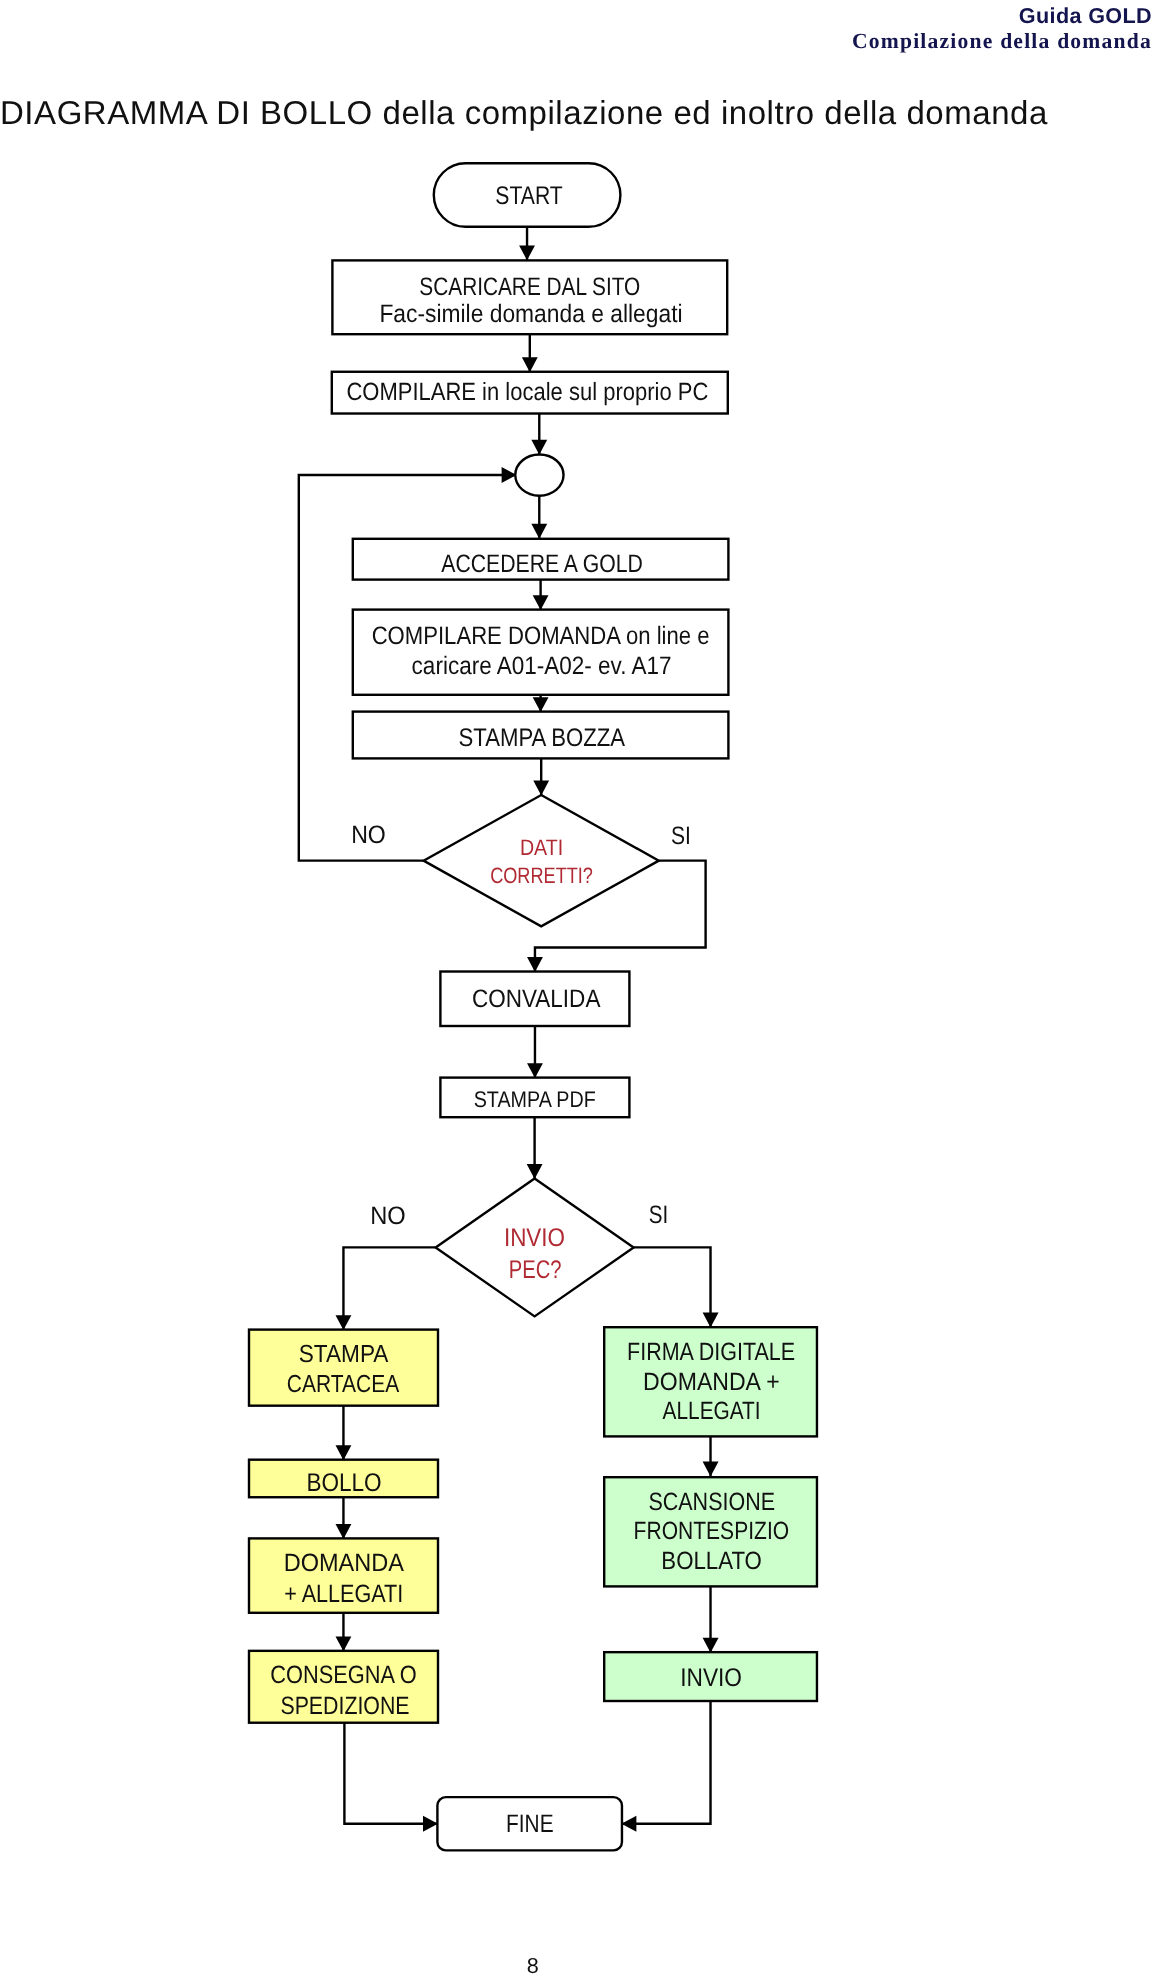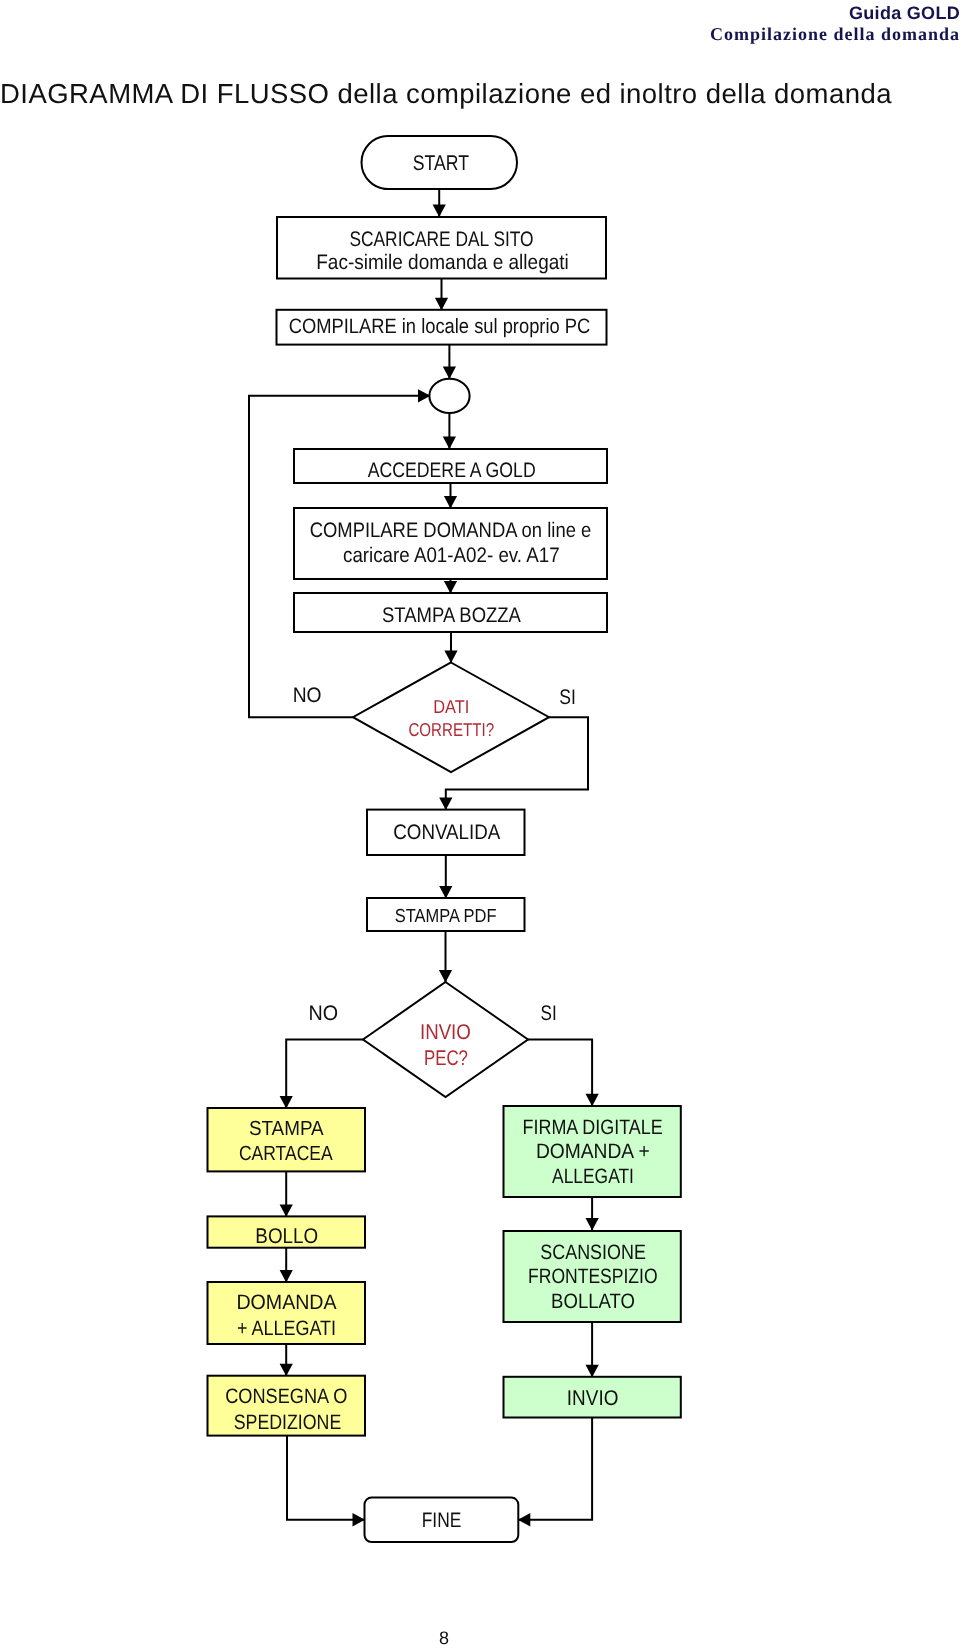--- a/index.html
+++ b/index.html
@@ -22,21 +22,21 @@
 </head>
 <body>
 
 <div class="page">
 
   <div class="hdr">
     <div class="l1">Guida GOLD</div>
     <div class="l2">Compilazione della domanda</div>
   </div>
 
-  <div class="title">DIAGRAMMA DI FLUSSO della compilazione ed inoltro della domanda</div>
+  <div class="title">DIAGRAMMA DI BOLLO della compilazione ed inoltro della domanda</div>
 
   <svg class="flow" width="960" height="1610" viewBox="0 0 960 1610">
     <g id="flow-shapes">
     <path d="M 439.2 189 L 439.2 217" fill="none" stroke="#000" stroke-width="2.0" stroke-linecap="butt" stroke-linejoin="miter"></path>
     <polygon points="432.6,204.5 445.8,204.5 439.2,216.9" fill="#000" stroke="none"></polygon>
     <path d="M 441.5 278.5 L 441.5 310.3" fill="none" stroke="#000" stroke-width="2.0" stroke-linecap="butt" stroke-linejoin="miter"></path>
     <polygon points="434.9,297.8 448.1,297.8 441.5,310.2" fill="#000" stroke="none"></polygon>
     <path d="M 449.4 344.6 L 449.4 379" fill="none" stroke="#000" stroke-width="2.0" stroke-linecap="butt" stroke-linejoin="miter"></path>
     <polygon points="442.8,366.5 456.0,366.5 449.4,378.9" fill="#000" stroke="none"></polygon>
     <path d="M 449.4 413 L 449.4 449" fill="none" stroke="#000" stroke-width="2.0" stroke-linecap="butt" stroke-linejoin="miter"></path>

